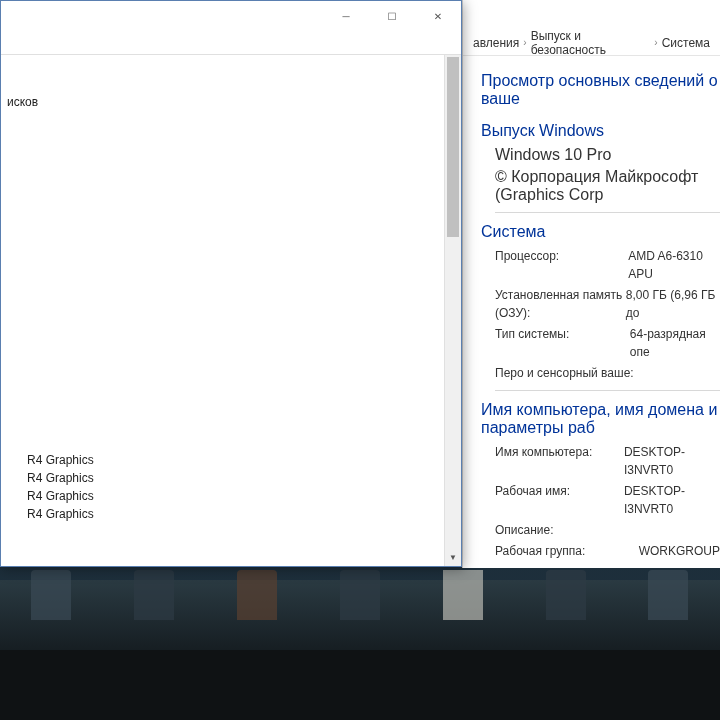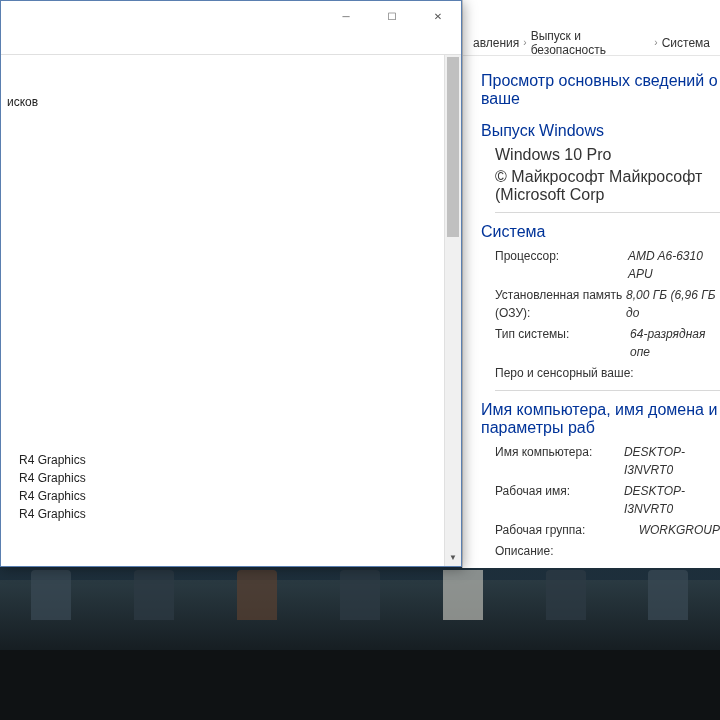--- a/index.html
+++ b/index.html
@@ -43,21 +43,21 @@
     border-bottom: 1px solid #e5e5e5;
   }
   .breadcrumb span { margin: 0 2px; }
   .bc-sep { color: #888; margin: 0 6px; font-size: 10px;}
   .sys-body { padding: 16px 0 0 18px; color: #333; }
   .sys-heading { color: #003399; font-size: 16px; font-weight: 400; margin-bottom: 14px; }
   .section-title { color: #003399; font-size: 16px; margin: 10px 0 6px 0; font-weight:400;}
   .section-body { margin-left: 14px; }
   .kv-row { display: flex; margin: 3px 0; font-size: 12px; line-height: 1.5;}
   .kv-label { width: 148px; color: #333; }
-  .kv-value { color: #333; font-style: italic; }
+  .kv-value { color: #333; }
   .indent-line { margin-left: 14px; font-size: 16px; margin-bottom:4px; }
   .sys-divider { border-top: 1px solid #d8d8d8; margin: 8px 0 8px 14px; }
 
   
   .devwin {
     position: absolute;
     top: 0; left: 0; width: 462px; height: 567px;
     background: #ffffff;
     z-index: 2;
     box-shadow: 2px 2px 12px rgba(0,0,0,0.35);
@@ -87,21 +87,21 @@
     padding: 4px 0 0 0;
     font-size: 12px;
     color: #222;
   }
   .tree-item {
     height: 18px; display:flex; align-items:center;
     padding-left: 6px;
     white-space: nowrap;
   }
   .tree-sub { padding-left: 6px;}
-  .r4-list { padding-left: 12px; margin-top: 340px;}
+  .r4-list { padding-left: 20px; margin-top: 340px;}
 </style>
 </head>
 <body>
 
 <div class="desktop-bg">
   <div class="bg-lower"></div>
   <div class="bg-mid">
     <div class="bg-obj a"></div>
       <div class="bg-obj"></div>
       <div class="bg-obj c"></div>
@@ -120,21 +120,21 @@
     <span class="bc-sep">›</span>
     <span>Выпуск и безопасность</span>
     <span class="bc-sep">›</span>
     <span>Система</span>
   </div>
   <div class="sys-body">
     <div class="sys-heading">Просмотр основных сведений о ваше</div>
 
     <div class="section-title">Выпуск Windows</div>
     <div class="indent-line">Windows 10 Pro</div>
-    <div class="indent-line">© Майкрософт Майкрософт (Microsoft Corp</div>
+    <div class="indent-line">© Корпорация Майкрософт (Graphics Corp</div>
 
     <div class="sys-divider"></div>
     <div class="section-title">Система</div>
     <div class="section-body">
       <div class="kv-row">
         <div class="kv-label">Процессор:</div>
         <div class="kv-value">AMD A6-6310 APU</div>
       </div>
       <div class="kv-row">
         <div class="kv-label">Установленная память (ОЗУ):</div>
@@ -154,26 +154,26 @@
     <div class="section-body">
       <div class="kv-row">
         <div class="kv-label">Имя компьютера:</div>
         <div class="kv-value">DESKTOP-I3NVRT0</div>
       </div>
       <div class="kv-row">
         <div class="kv-label">Рабочая имя:</div>
         <div class="kv-value">DESKTOP-I3NVRT0</div>
       </div>
       <div class="kv-row">
+        <div class="kv-label">Описание:</div>
+        <div class="kv-value"></div>
+      </div>
+      <div class="kv-row">
         <div class="kv-label">Рабочая группа:</div>
         <div class="kv-value">WORKGROUP</div>
-      </div>
-      <div class="kv-row">
-        <div class="kv-label">Описание:</div>
-        <div class="kv-value"></div>
       </div>
     </div>
 
     <div class="sys-divider"></div>
 
   </div>
 </div>
 
 <div class="devwin">
   <div class="titlebar">

